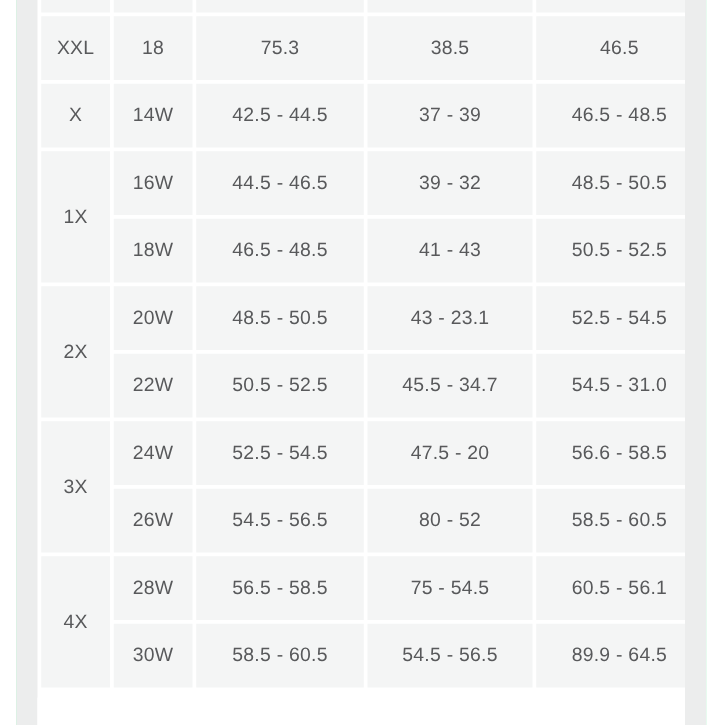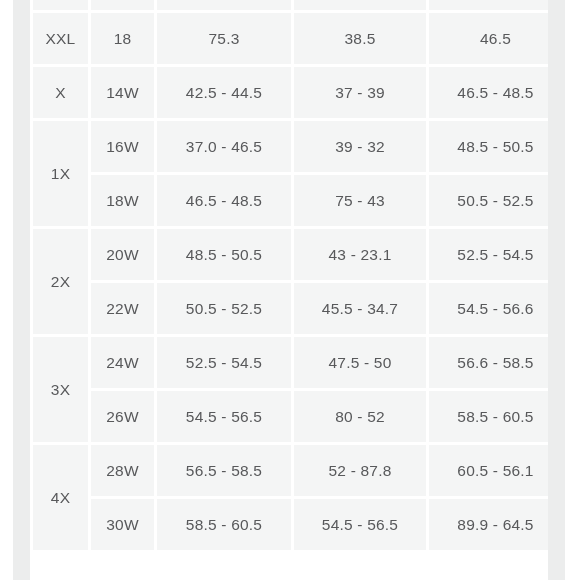--- a/index.html
+++ b/index.html
@@ -157,64 +157,64 @@
           <td class="group-cell" rowspan="1">X</td>
           <td class="num-cell">14W</td>
           <td class="meas-cell">42.5 - 44.5</td>
           <td class="meas-cell">37 - 39</td>
           <td class="meas-cell">46.5 - 48.5</td>
         </tr>
 
         <tr>
           <td class="group-cell" rowspan="2">1X</td>
           <td class="num-cell">16W</td>
-          <td class="meas-cell">37.0 - 46.5</td>
+          <td class="meas-cell">44.5 - 46.5</td>
           <td class="meas-cell">39 - 32</td>
           <td class="meas-cell">48.5 - 50.5</td>
         </tr>
         <tr>
           <td class="num-cell">18W</td>
           <td class="meas-cell">46.5 - 48.5</td>
-          <td class="meas-cell">75 - 43</td>
+          <td class="meas-cell">41 - 43</td>
           <td class="meas-cell">50.5 - 52.5</td>
         </tr>
 
         <tr>
           <td class="group-cell" rowspan="2">2X</td>
           <td class="num-cell">20W</td>
           <td class="meas-cell">48.5 - 50.5</td>
           <td class="meas-cell">43 - 23.1</td>
           <td class="meas-cell">52.5 - 54.5</td>
         </tr>
         <tr>
           <td class="num-cell">22W</td>
           <td class="meas-cell">50.5 - 52.5</td>
           <td class="meas-cell">45.5 - 34.7</td>
-          <td class="meas-cell">54.5 - 56.6</td>
+          <td class="meas-cell">54.5 - 31.0</td>
         </tr>
 
         <tr>
           <td class="group-cell" rowspan="2">3X</td>
           <td class="num-cell">24W</td>
           <td class="meas-cell">52.5 - 54.5</td>
-          <td class="meas-cell">47.5 - 50</td>
+          <td class="meas-cell">47.5 - 20</td>
           <td class="meas-cell">56.6 - 58.5</td>
         </tr>
         <tr>
           <td class="num-cell">26W</td>
           <td class="meas-cell">54.5 - 56.5</td>
           <td class="meas-cell">80 - 52</td>
           <td class="meas-cell">58.5 - 60.5</td>
         </tr>
 
         <tr>
           <td class="group-cell" rowspan="2">4X</td>
           <td class="num-cell">28W</td>
           <td class="meas-cell">56.5 - 58.5</td>
-          <td class="meas-cell">52 - 87.8</td>
+          <td class="meas-cell">75 - 54.5</td>
           <td class="meas-cell">60.5 - 56.1</td>
         </tr>
         <tr>
           <td class="num-cell">30W</td>
           <td class="meas-cell">58.5 - 60.5</td>
           <td class="meas-cell">54.5 - 56.5</td>
           <td class="meas-cell">89.9 - 64.5</td>
         </tr>
 
       </tbody>

